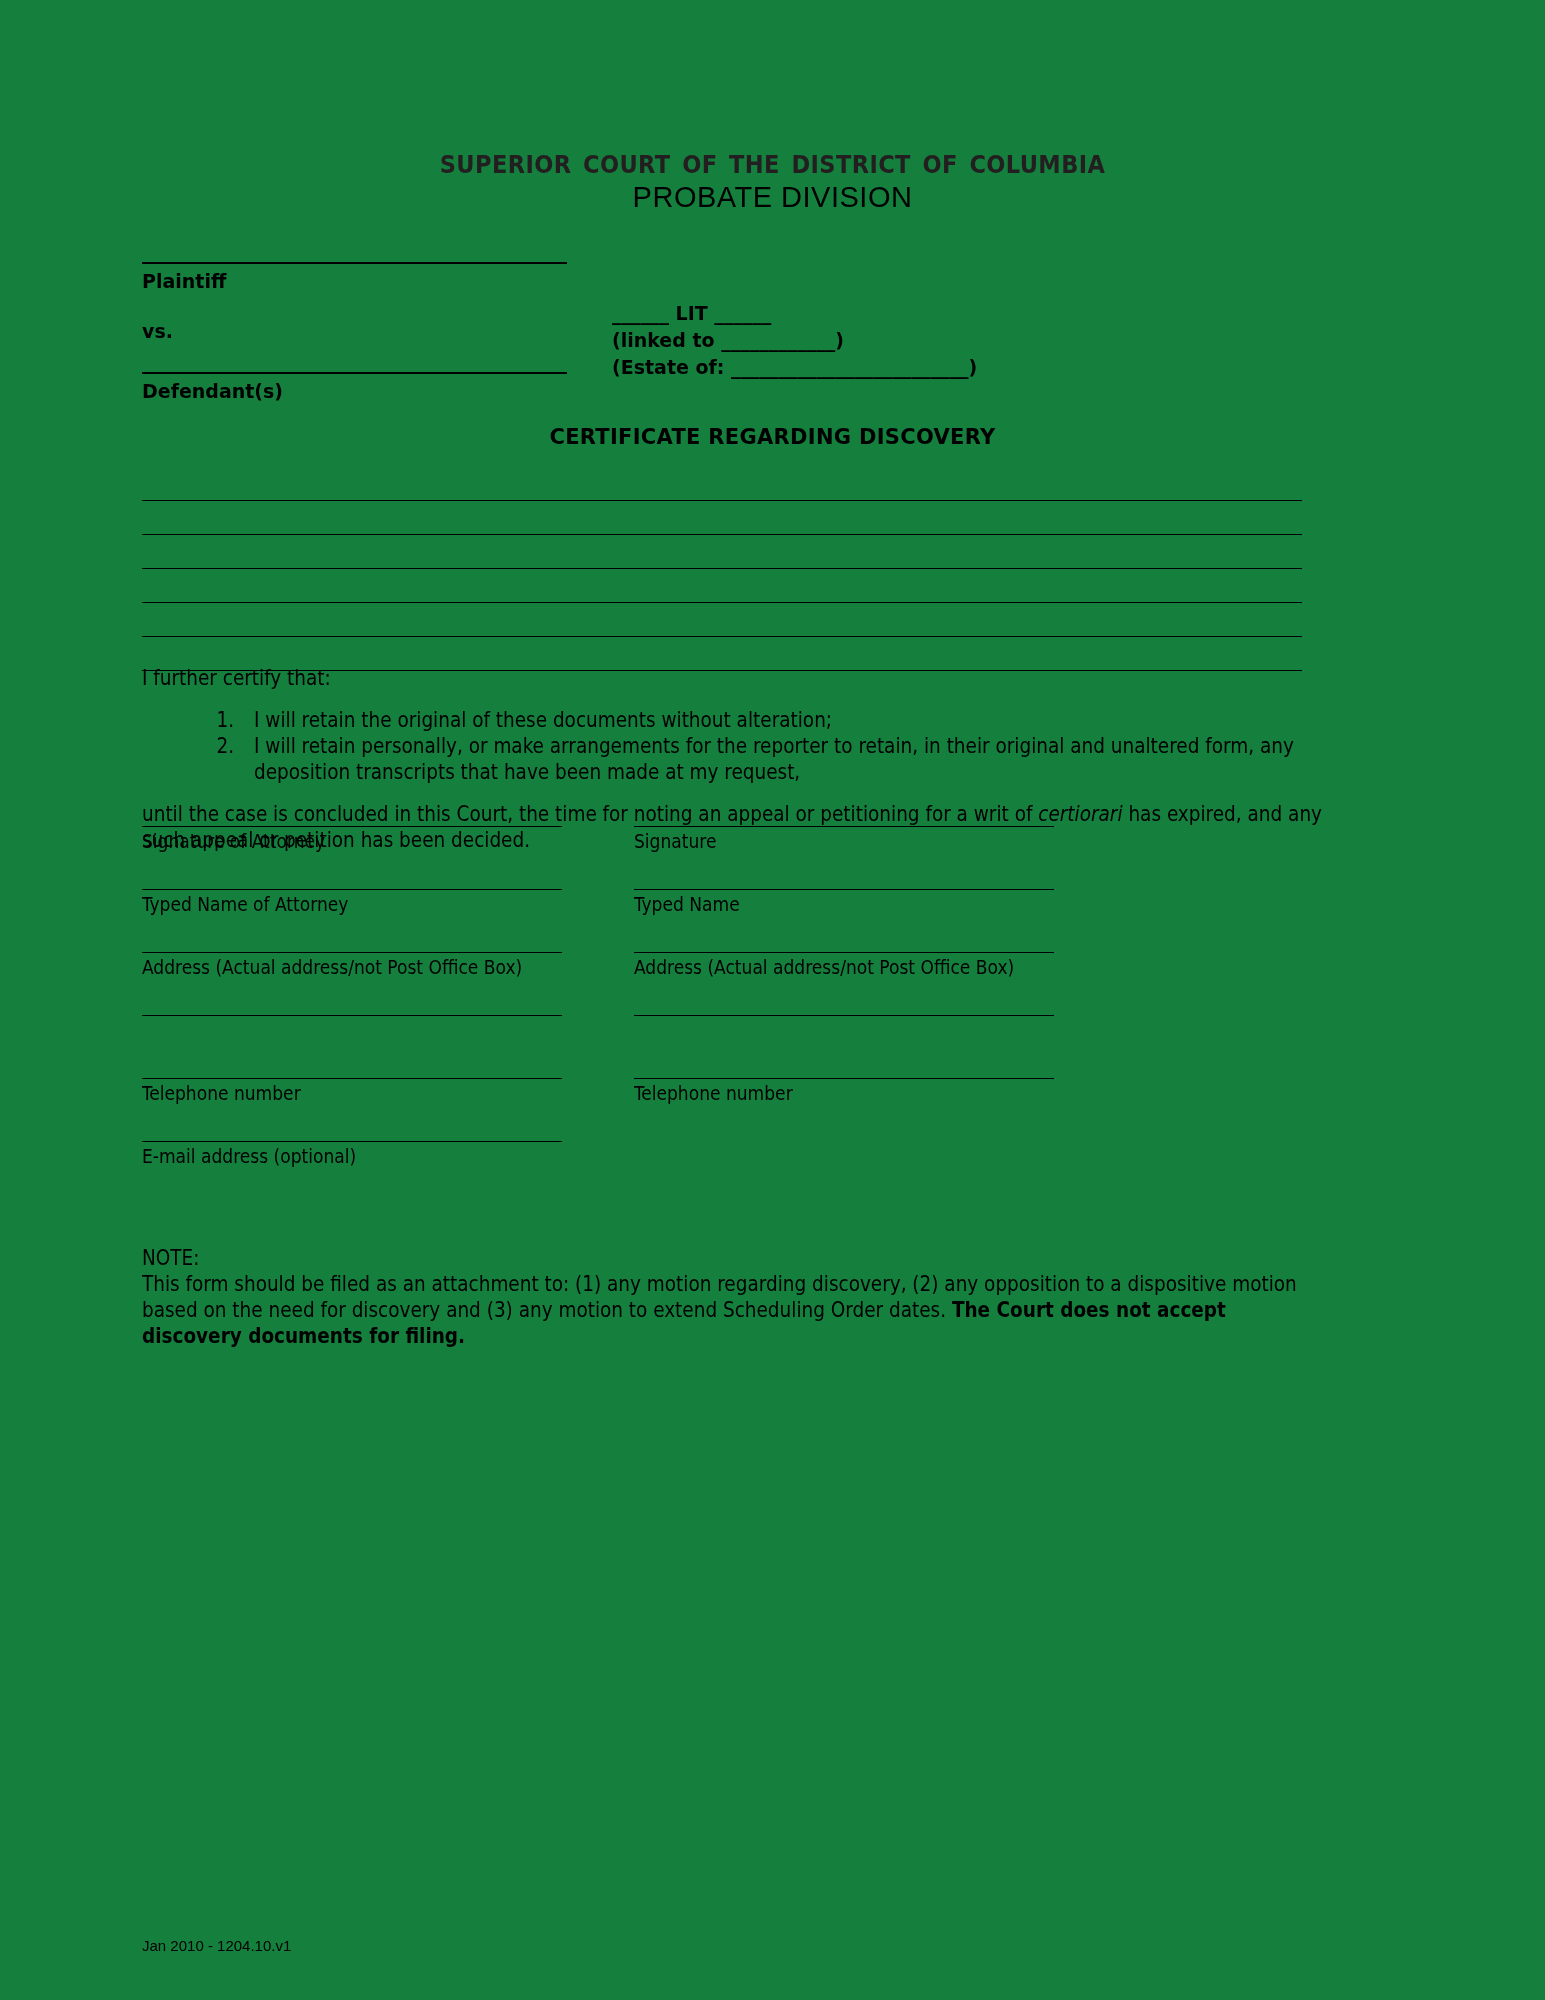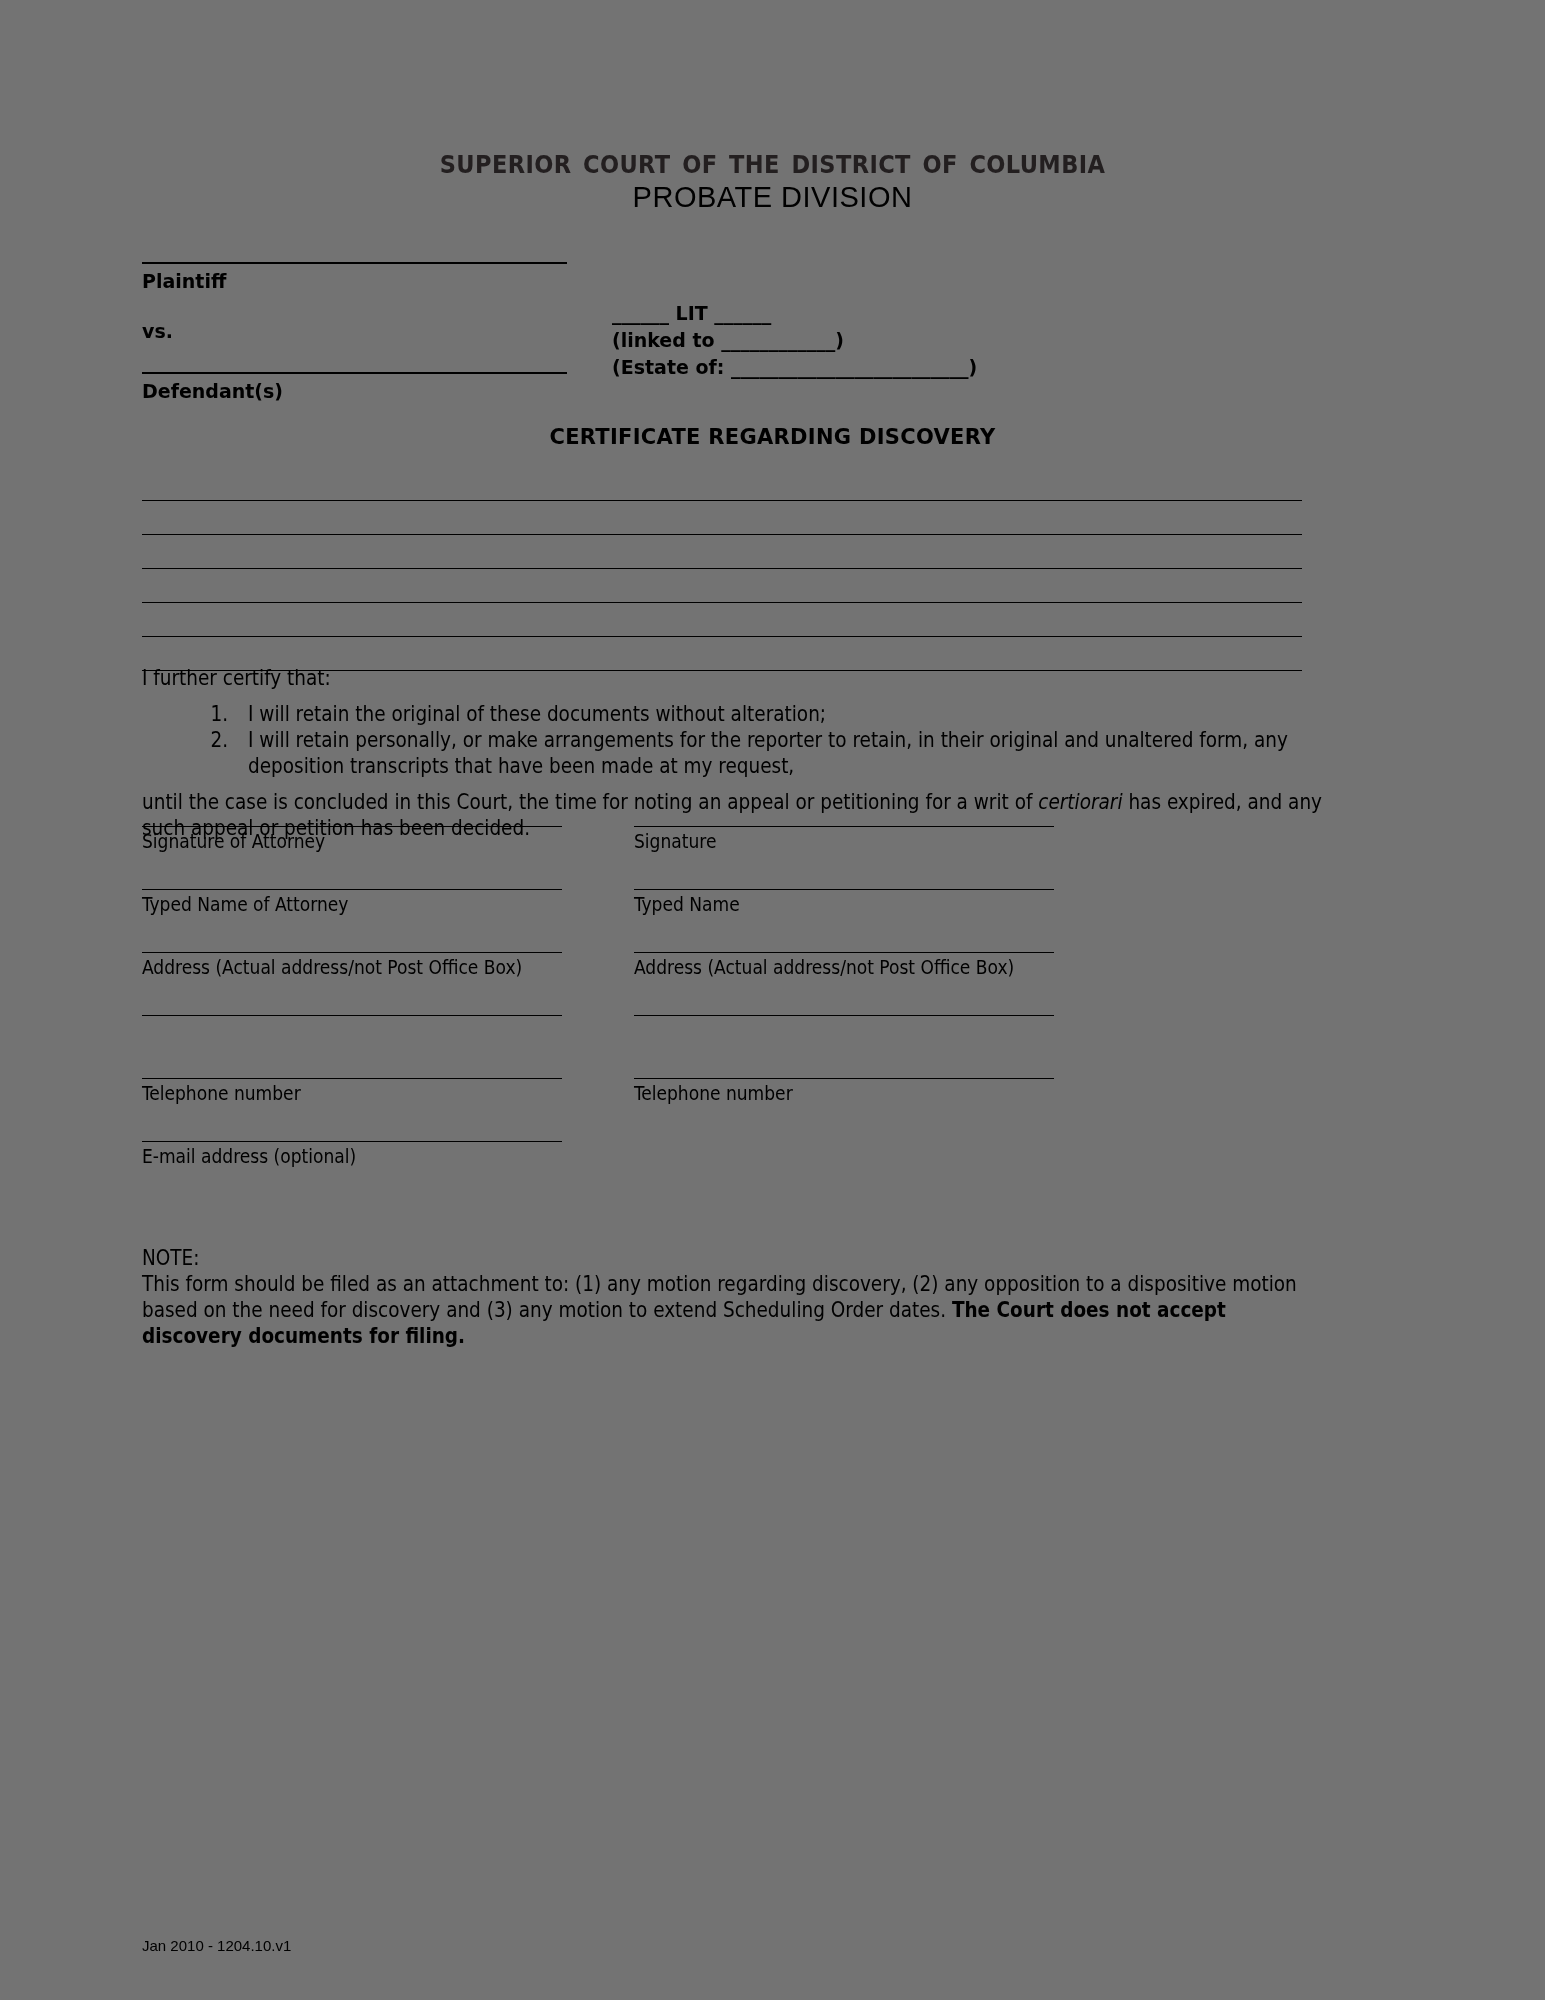--- a/index.html
+++ b/index.html
@@ -13,21 +13,21 @@
     position: relative;
     font-family: "DejaVu Sans", sans-serif;
     color: #000000;
     overflow: hidden;
   }
   .page {
     position: absolute;
     left: 0; top: 0;
     width: 1545px;
     height: 2000px;
-    background: #737373;
+    background: #15803d;
   }
   
   .hdr {
     position: absolute;
     left: 0; top: 140px;
     width: 1545px;
     text-align: center;
   }
   .court-title {
     font-family: "DejaVu Sans Condensed", "Liberation Sans Narrow", "Liberation Sans", sans-serif;
@@ -113,21 +113,21 @@
 
   .blank-lines { position: absolute; left: 142px; top: 500px; width: 1160px; }
   .blank-lines .bl {
     border-bottom: 1.5px solid #000;
     height: 0;
     margin-bottom: 33px;
   }
 
   .further { left: 142px; top: 665px; width: 1200px; }
   .further ol {
-    margin: 10px;
+    margin: 16px;
     padding-left: 82px;
     list-style-position: outside;
   }
   .further ol li {
     margin: 0;
     padding-left: 14px;
   }
   .further .tail { margin-top: 0px; }
   .further .tail .it { font-style: italic; }
 

